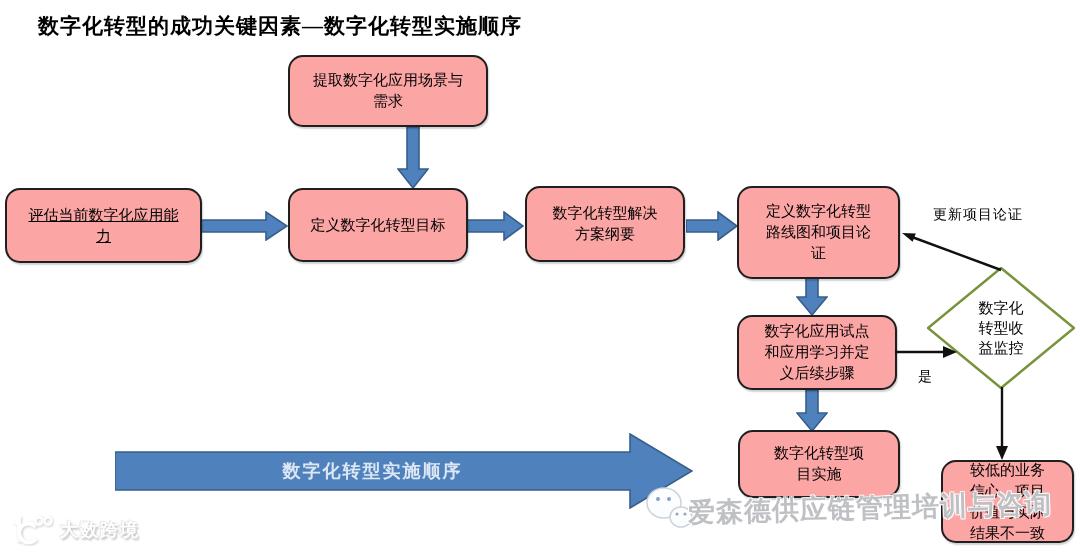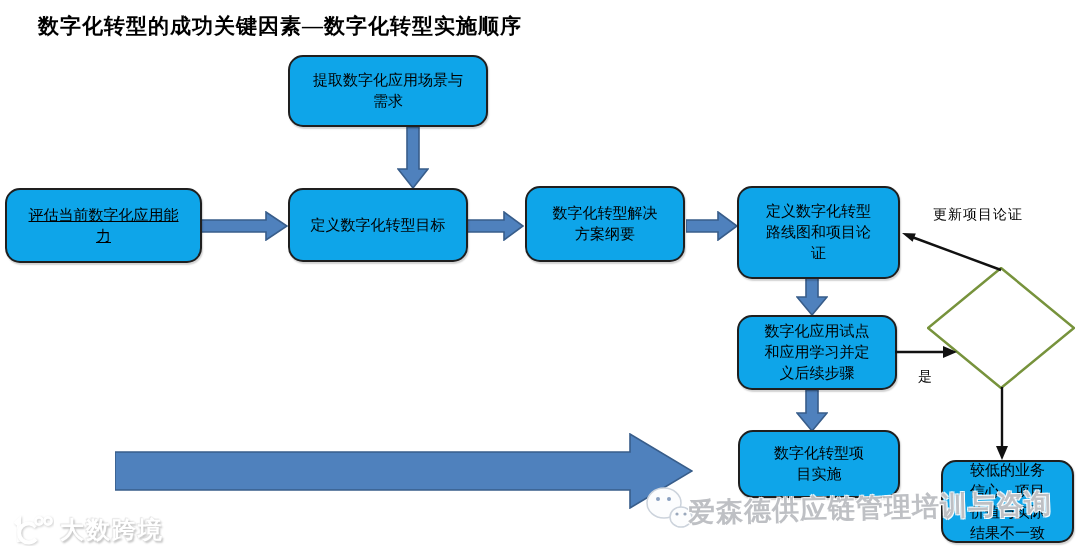--- a/index.html
+++ b/index.html
@@ -12,21 +12,21 @@
   .canvas{
     position:relative;width:1080px;height:557px;background:#fff;overflow:hidden;
     font-family:"Liberation Serif","DejaVu Serif",serif;color:#000;
   }
   .page-title{
     position:absolute;left:38px;top:12px;font-size:21px;font-weight:bold;
     letter-spacing:1px;white-space:nowrap;
   }
   .node{
     position:absolute;display:flex;align-items:center;justify-content:center;
-    background:#0ea5e9;border:2.5px solid var(--box-border);border-radius:15px;
+    background:#fca5a5;border:2.5px solid var(--box-border);border-radius:15px;
     box-shadow:1px 1.5px 1.5px rgba(0,0,0,0.18);
     text-align:center;font-size:15px;line-height:1.4;box-sizing:border-box;
     z-index:5;
   }
   .node span{display:block;}
   .blue-arrow{position:absolute;z-index:4;}
   .blue-arrow polygon{fill:var(--arrow-blue);stroke:var(--arrow-blue-border);stroke-width:1.6;}
   .black-arrow{position:absolute;z-index:6;}
   .black-arrow line{stroke:#111;stroke-width:2.4;}
   .black-arrow polygon{fill:#111;}
@@ -48,21 +48,21 @@
     color:rgba(125,130,138,0.50);
     text-shadow:1px 1px 0 rgba(255,255,255,0.95),-1px -1px 0 rgba(255,255,255,0.85),1px -1px 0 rgba(255,255,255,0.85),-1px 1px 0 rgba(255,255,255,0.85);
     transform:rotate(-1.5deg);
   }
   .wechat-icon{position:absolute;left:644px;top:486px;z-index:50;}
   .logo-watermark{
     position:absolute;left:8px;top:514px;z-index:50;display:flex;align-items:center;
   }
   .logo-text{
     font-family:"Liberation Sans","DejaVu Sans",sans-serif;
-    font-size:24px;font-weight:bold;color:#fff;letter-spacing:2px;margin-left:6px;
+    font-size:18px;font-weight:bold;color:#fff;letter-spacing:2px;margin-left:6px;
     text-shadow:1.5px 1.5px 2px #c4c4c4,-1px -1px 1px #e6e6e6,0 0 2px #d8d8d8;
   }
 </style>
 </head>
 <body>
 
 <div class="canvas">
 
   <div class="page-title">数字化转型的成功关键因素—数字化转型实施顺序</div>
 
@@ -123,38 +123,40 @@
     <polygon points="10,0 10,23 1,23 16,41 31,23 22,23 22,0"></polygon>
   </svg>
 
   <div class="node" style="left:738px;top:430px;width:162px;height:68px;padding:0 30px;">
     <span>数字化转型项目实施</span>
   </div>
 
   <svg class="diamond-svg" width="148" height="122" viewBox="0 0 148 122">
     <polygon points="74,1 147,61 74,121 1,61"></polygon>
   </svg>
+  <div class="diamond-text">数字化转型收益监控</div>
 
   <svg class="black-arrow" style="left:896px;top:226px;" width="112" height="48" viewBox="0 0 112 48">
     <line x1="105" y1="44" x2="16" y2="11"></line>
     <polygon points="6,7 19.8,7.4 16.6,15.8"></polygon>
   </svg>
 
   <svg class="black-arrow" style="left:993px;top:387px;" width="18" height="74" viewBox="0 0 18 74">
     <line x1="9" y1="0" x2="9" y2="61"></line>
     <polygon points="9,73 3,59 15,59"></polygon>
   </svg>
 
   <div class="node" style="left:941px;top:460px;width:133px;height:83px;padding:0 26px;">
     <span>较低的业务信心、项目价值与实际结果不一致</span>
   </div>
 
   <svg class="blue-arrow" style="left:115px;top:433px;" width="578" height="76" viewBox="0 0 578 76">
     <polygon points="0,19 515,19 515,1 577,38 515,75 515,57 0,57"></polygon>
   </svg>
+  <div class="banner-text">数字化转型实施顺序</div>
 
   <svg class="wechat-icon" width="52" height="46" viewBox="0 0 52 46">
     <ellipse cx="20" cy="17" rx="17" ry="15" fill="#fcfdfe" stroke="#ccd3dc" stroke-width="1.5"></ellipse>
     <circle cx="14" cy="13" r="2" fill="#8aa0c0"></circle>
     <circle cx="25" cy="13" r="2" fill="#8aa0c0"></circle>
     <ellipse cx="37" cy="31" rx="11" ry="10" fill="#fcfdfe" stroke="#ccd3dc" stroke-width="1.5"></ellipse>
     <circle cx="33" cy="28" r="1.6" fill="#9aa8bc"></circle>
     <circle cx="41" cy="28" r="1.6" fill="#9aa8bc"></circle>
   </svg>
   <div class="brand-watermark">爱森德供应链管理培训与咨询</div>

